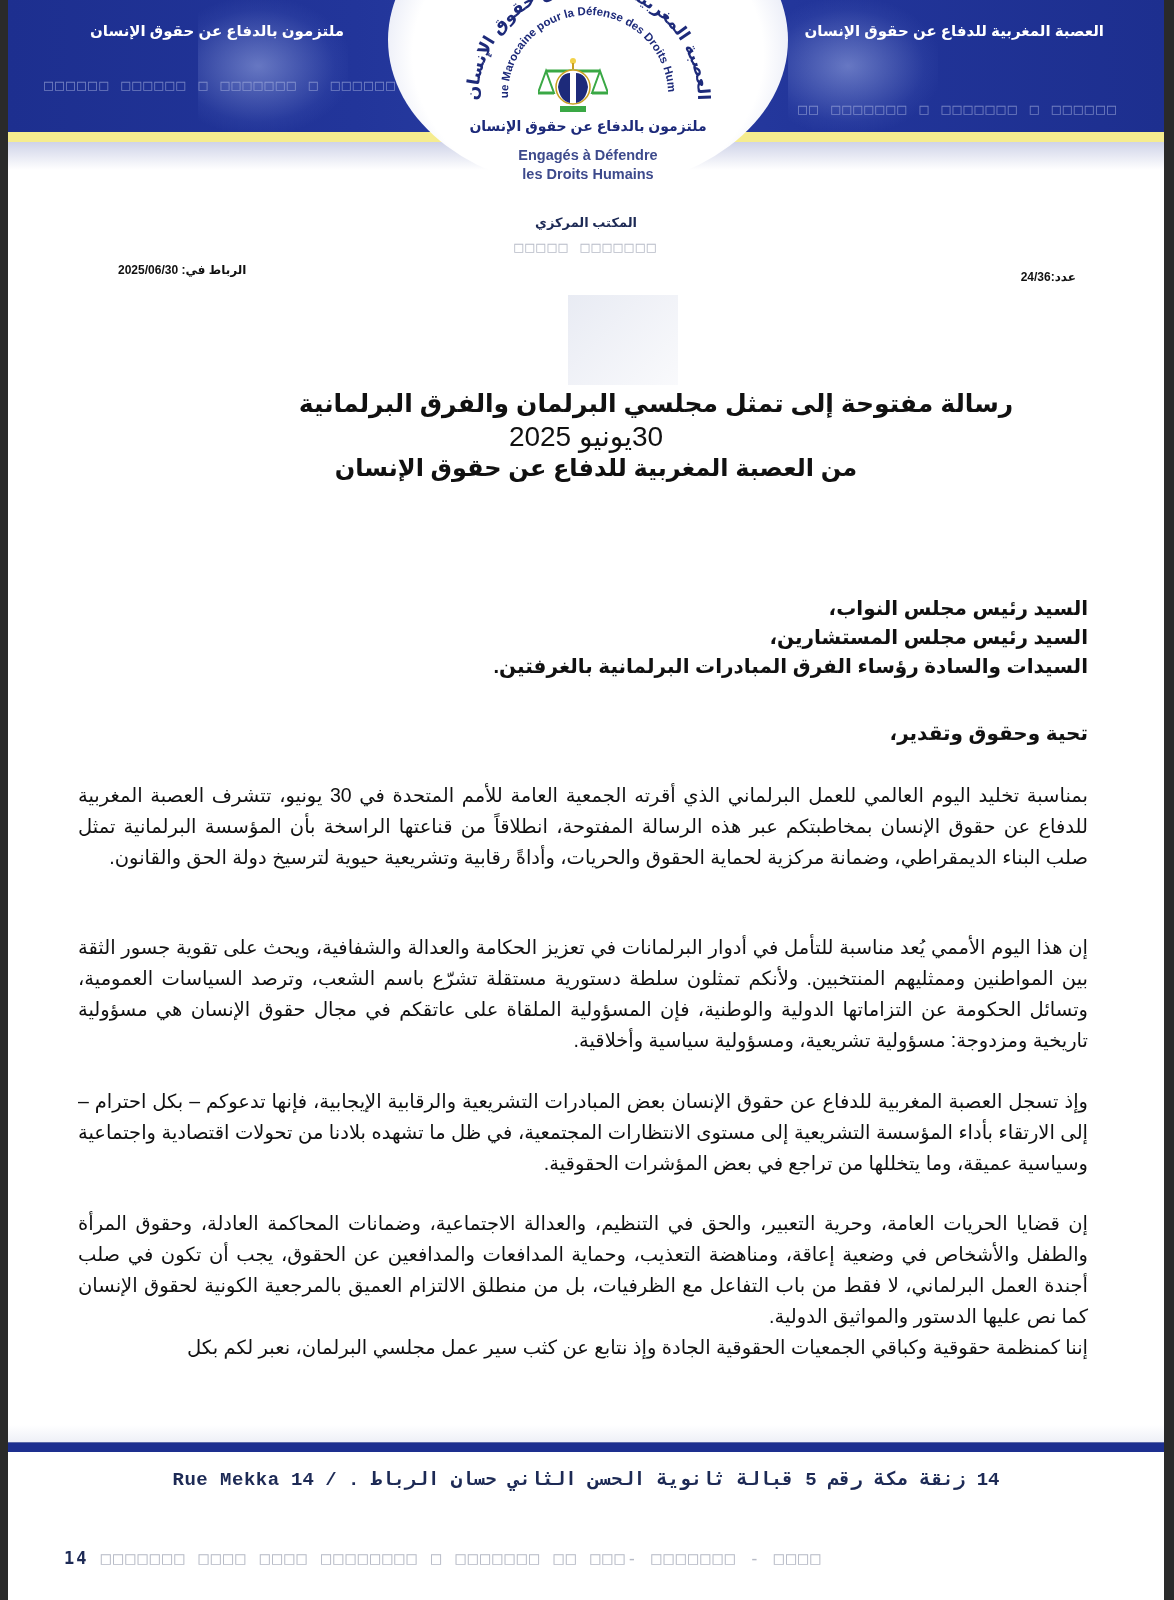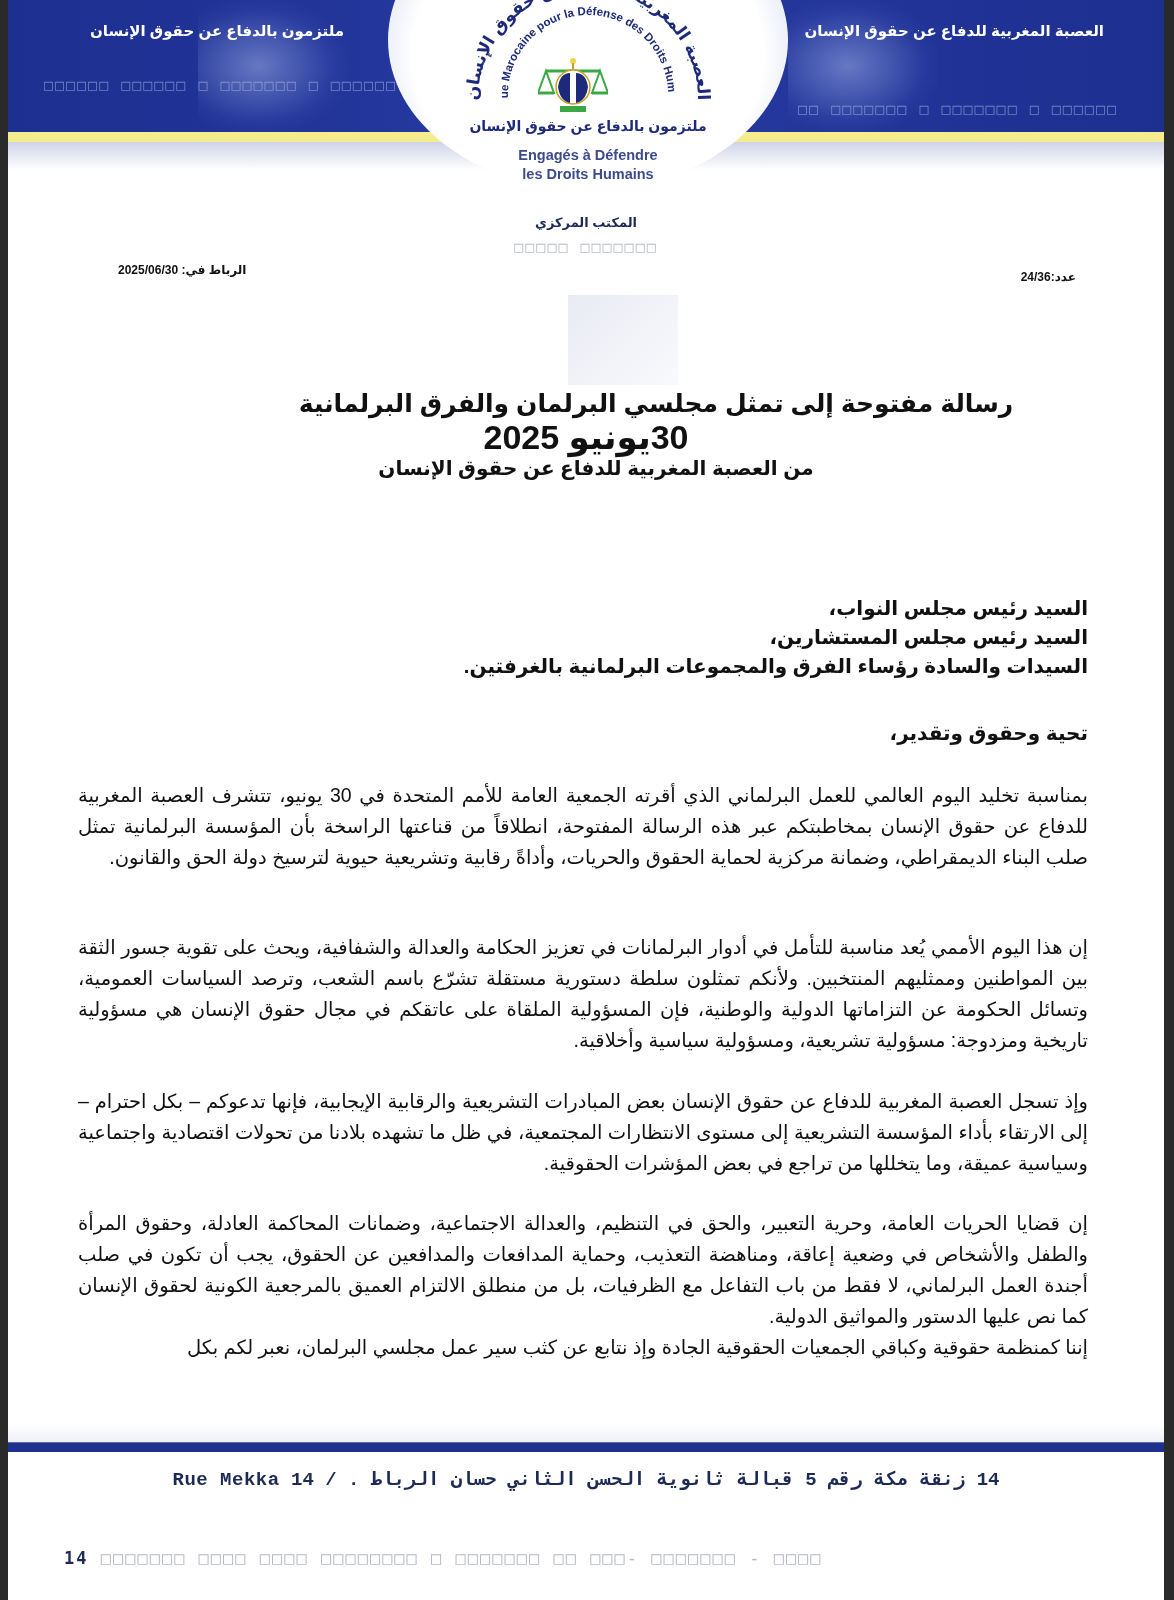--- a/index.html
+++ b/index.html
@@ -87,22 +87,22 @@
   .watermark {
     position: absolute; left: 560px; top: 295px; width: 110px; height: 90px;
     background: linear-gradient(135deg, rgba(230,233,242,0.9), rgba(245,246,250,0.6));
     clip-path: polygon(40% 0, 70% 5, 100% 60, 80% 100, 10% 100, 0 60);
   }
 
   
   .titles { position: absolute; left: 0; top: 385px; width: 100%; text-align: center; direction: rtl; color: #111; }
   .title-main { font-weight: bold; font-size: 25px; line-height: 36px; margin-left: 140px; }
   .title-sub { font-weight: bold; font-size: 24px; line-height: 30px; margin-top: 36px; }
-  .title-date { font-weight: bold; font-size: 34px; line-height: 32px; }
-  .title-from { font-weight: bold; font-size: 20px; line-height: 30px; padding-left: 20px; }
+  .title-date { font-weight: normal; font-size: 28px; line-height: 32px; }
+  .title-from { font-weight: bold; font-size: 24px; line-height: 30px; padding-left: 20px; }
 
   
   .body-text {
     position: absolute; left: 70px; width: 1010px; direction: rtl; text-align: justify;
     color: #111; font-size: 19.5px; line-height: 31px;
   }
   .addressees { top: 594px; font-weight: bold; font-size: 20px; line-height: 29px; text-align: right; }
   .greeting { top: 718px; font-weight: bold; font-size: 20px; text-align: right; }
   .para1 { top: 780px; }
   .para2 { top: 932px; }
@@ -189,21 +189,21 @@
 
   <div class="titles">
     <div class="title-main">رسالة مفتوحة إلى تمثل مجلسي البرلمان والفرق البرلمانية</div>
     <div class="title-date">30يونيو 2025</div>
     <div class="title-from">من العصبة المغربية للدفاع عن حقوق الإنسان</div>
   </div>
 
   <div class="body-text addressees">
     <div>السيد رئيس مجلس النواب،</div>
     <div>السيد رئيس مجلس المستشارين،</div>
-    <div>السيدات والسادة رؤساء الفرق والمجموعات البرلمانية بالغرفتين.</div>
+    <div>السيدات والسادة رؤساء الفرق المبادرات البرلمانية بالغرفتين.</div>
   </div>
 
   <div class="body-text greeting">تحية وحقوق وتقدير،</div>
 
   <div class="body-text para para1">
     <p>بمناسبة تخليد اليوم العالمي للعمل البرلماني الذي أقرته الجمعية العامة للأمم المتحدة في 30 يونيو، تتشرف العصبة المغربية للدفاع عن حقوق الإنسان بمخاطبتكم عبر هذه الرسالة المفتوحة، انطلاقاً من قناعتها الراسخة بأن المؤسسة البرلمانية تمثل صلب البناء الديمقراطي، وضمانة مركزية لحماية الحقوق والحريات، وأداةً رقابية وتشريعية حيوية لترسيخ دولة الحق والقانون.</p>
   </div>
   <div class="body-text para para2">
     <p>إن هذا اليوم الأممي يُعد مناسبة للتأمل في أدوار البرلمانات في تعزيز الحكامة والعدالة والشفافية، ويحث على تقوية جسور الثقة بين المواطنين وممثليهم المنتخبين. ولأنكم تمثلون سلطة دستورية مستقلة تشرّع باسم الشعب، وترصد السياسات العمومية، وتسائل الحكومة عن التزاماتها الدولية والوطنية، فإن المسؤولية الملقاة على عاتقكم في مجال حقوق الإنسان هي مسؤولية تاريخية ومزدوجة: مسؤولية تشريعية، ومسؤولية سياسية وأخلاقية.</p>
   </div>

